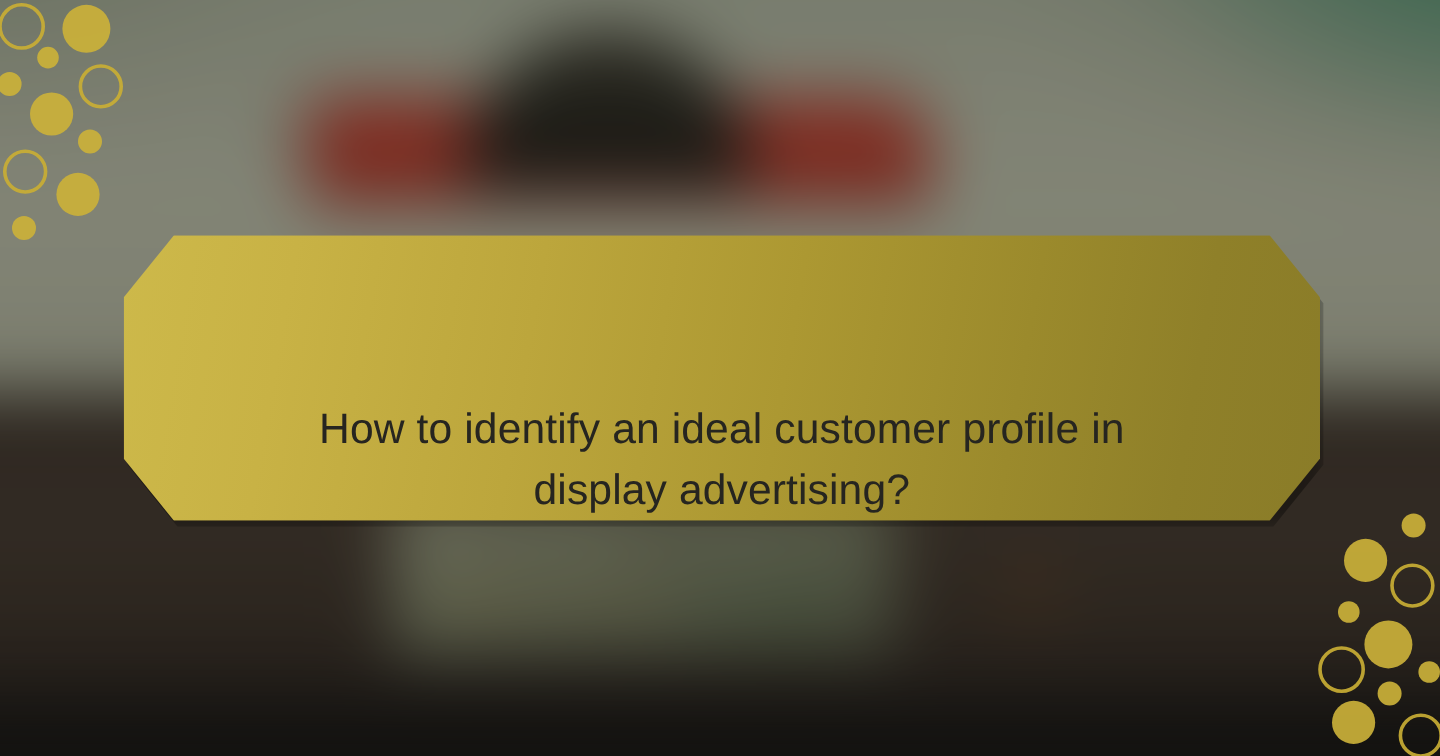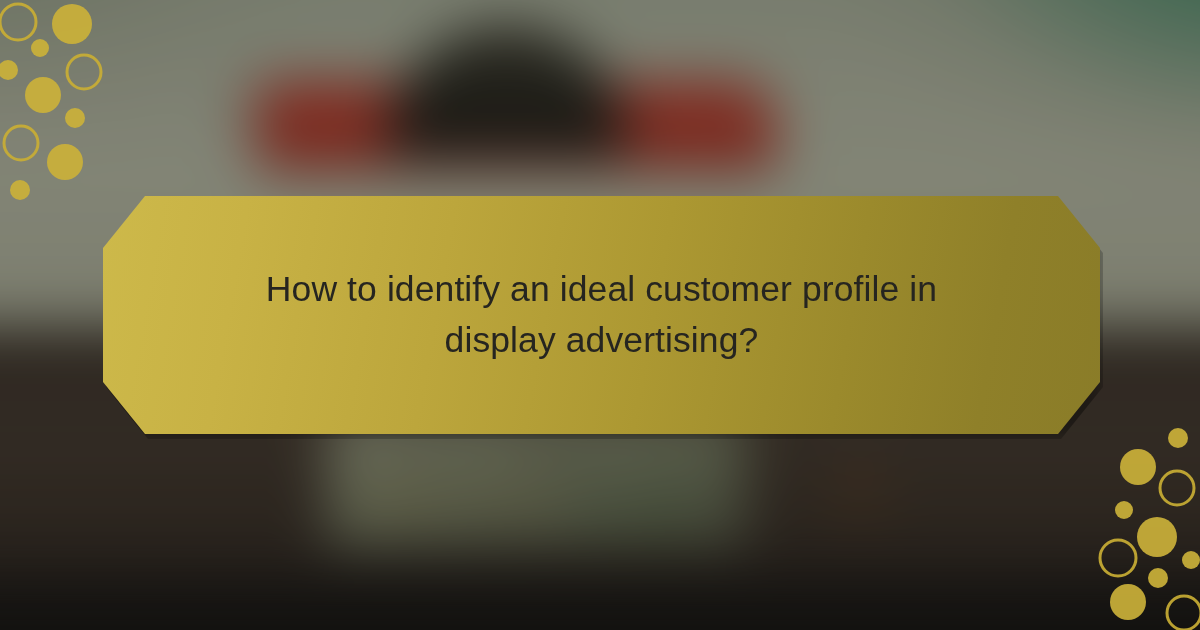--- a/index.html
+++ b/index.html
@@ -146,21 +146,21 @@
       0 52px);
     background: linear-gradient(100deg,
       #cdb94a 0%,
       #c8b245 14%,
       #bca63c 34%,
       #ac9832 55%,
       #9b8a2c 74%,
       #8f8029 88%,
       #8a7c28 100%);
     display: flex;
-    align-items: center;
+    align-items: flex-end;
     justify-content: center;
     box-sizing: border-box;
     padding: 0 74px;
   }
   .banner-shadow {
     position: absolute;
     left: 103px;
     top: 196px;
     width: 997px;
     height: 238px;

